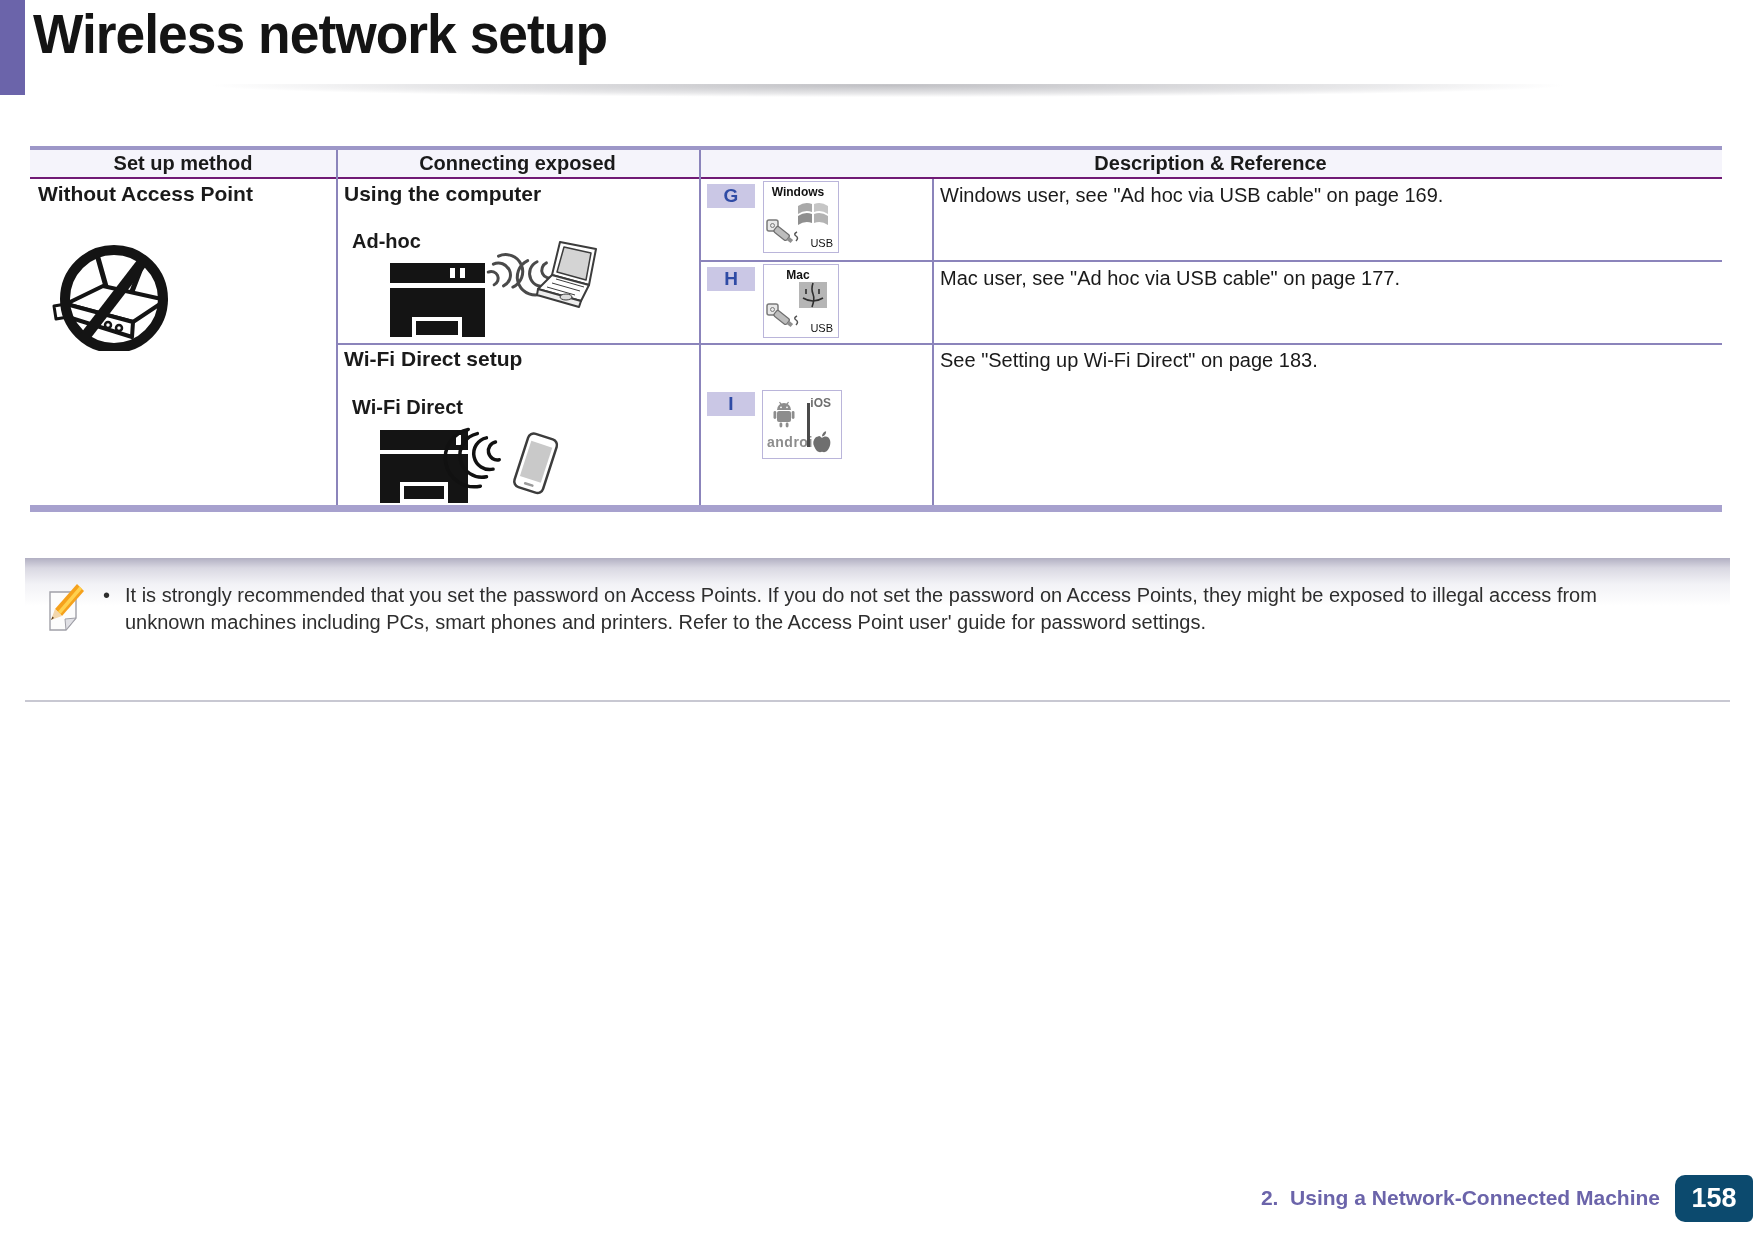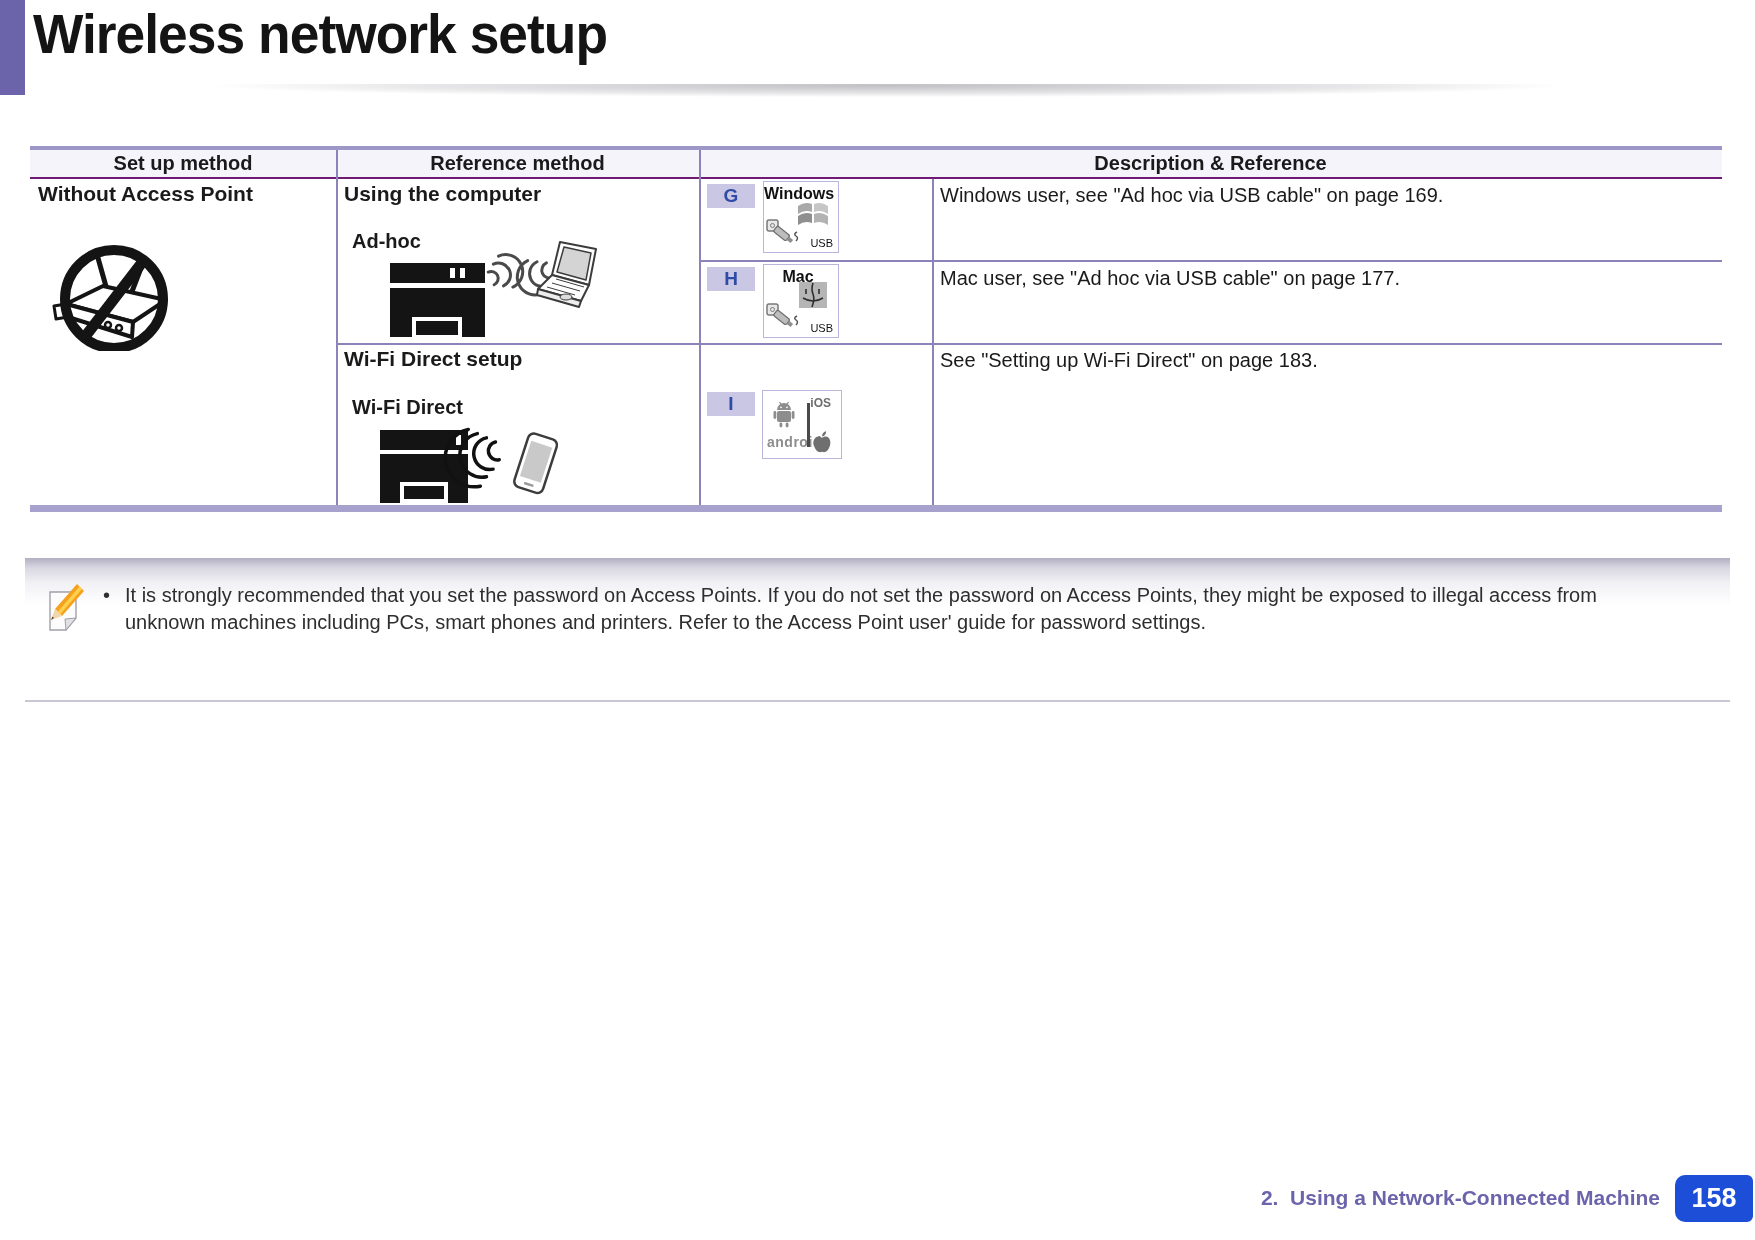--- a/index.html
+++ b/index.html
@@ -32,54 +32,54 @@
   .h2{left:306px;top:197px;width:1386px;}
   .t-bottomborder{left:0;top:359px;width:1692px;height:7px;background:#a7a1ce;}
 
   .cell-title{font-weight:bold;font-size:21px;white-space:nowrap;}
   .mode-label{font-weight:bold;font-size:20px;white-space:nowrap;}
   .desc{font-size:20px;width:770px;line-height:26px;}
 
   .badge{width:48px;height:24px;background:#cac7e5;display:flex;align-items:center;justify-content:center;
          font-weight:bold;font-size:19px;color:#2f4ba5;}
   .iconbox{background:#fff;border:1px solid #bab5da;}
-  .platform-label{position:absolute;top:3px;left:0;right:6px;text-align:center;font-weight:bold;font-size:16px;color:#111;}
+  .platform-label{position:absolute;top:3px;left:0;right:6px;text-align:center;font-weight:bold;font-size:12px;color:#111;}
   .usb-label{position:absolute;right:5px;bottom:3px;font-weight:normal;font-size:11px;color:#111;}
   .ios-label{position:absolute;top:5px;right:10px;font-size:12px;font-weight:bold;color:#6e6e6e;}
   .android-label{position:absolute;left:4px;bottom:8px;width:34px;text-align:center;font-size:14px;
                  letter-spacing:.5px;color:#8d8d8d;font-weight:bold;}
 
   
   .note{left:25px;top:558px;width:1705px;height:142px;
         background:linear-gradient(180deg,#b1afc2 0px,#d9d8e2 10px,#f2f2f6 26px,#ffffff 48px);
         border-bottom:2px solid #c8c8d2;}
   .note-list{position:absolute;left:72px;top:24px;width:1560px;margin:0;padding:0;list-style:none;}
   .note-list li{position:relative;padding-left:28px;font-size:20px;line-height:27px;color:#2e2e2e;margin-bottom:10px;}
   .note-list li::before{content:"\2022";position:absolute;left:6px;top:0;color:#2e2e2e;}
 
   
   .footer-chapter{right:95px;top:1186px;font-size:21px;font-weight:bold;color:#6b64aa;white-space:pre;}
-  .page-badge{right:2px;top:1175px;width:78px;height:47px;background:#1d4ed8;border-radius:10px 6px 6px 10px;
+  .page-badge{right:2px;top:1175px;width:78px;height:47px;background:#0c4a6e;border-radius:10px 6px 6px 10px;
               display:flex;align-items:center;justify-content:center;color:#fff;font-weight:bold;font-size:27px;}
   svg{display:block;}
 </style>
 </head>
 <body>
 
 <div class="page">
 
   <div class="abs accent-bar"></div>
   <div class="abs page-title">Wireless network setup</div>
   <div class="abs title-shadow"></div>
 
   <div class="abs tbl">
     <div class="abs t-topborder"></div>
     <div class="abs t-header">
       <div class="th th1">Set up method</div>
-      <div class="th th2">Reference method</div>
+      <div class="th th2">Connecting exposed</div>
       <div class="th th3">Description &amp; Reference</div>
     </div>
     <div class="abs vline v1"></div>
     <div class="abs vline v2"></div>
     <div class="abs vline v3"></div>
     <div class="abs hline h1"></div>
     <div class="abs hline h2"></div>
     <div class="abs t-bottomborder"></div>
 
     <div class="abs cell-title" style="left:8px;top:36px;text-align:center;">Without Access Point</div>

